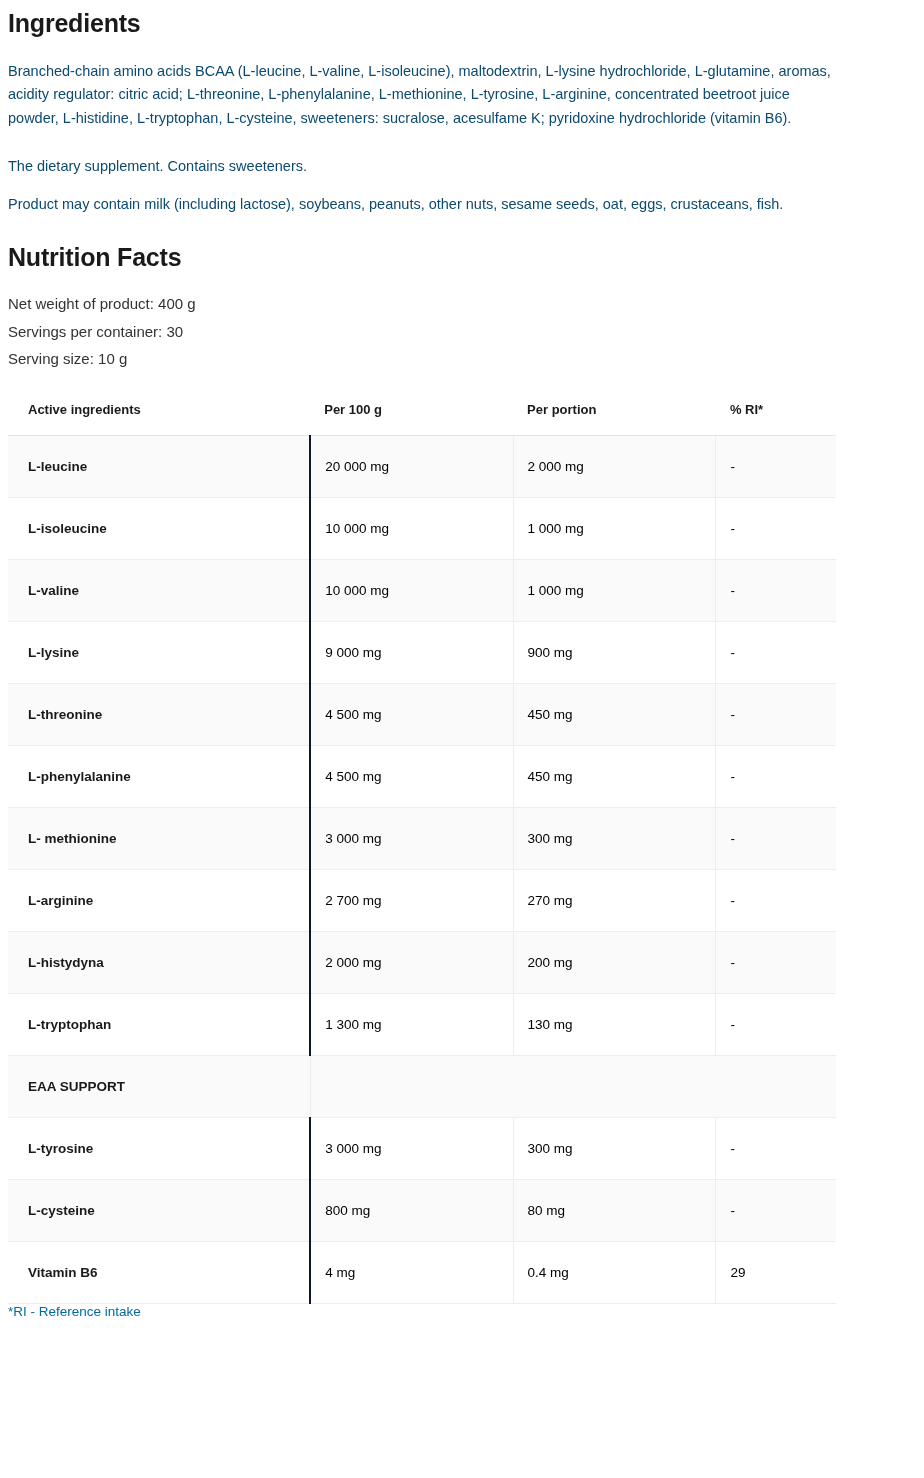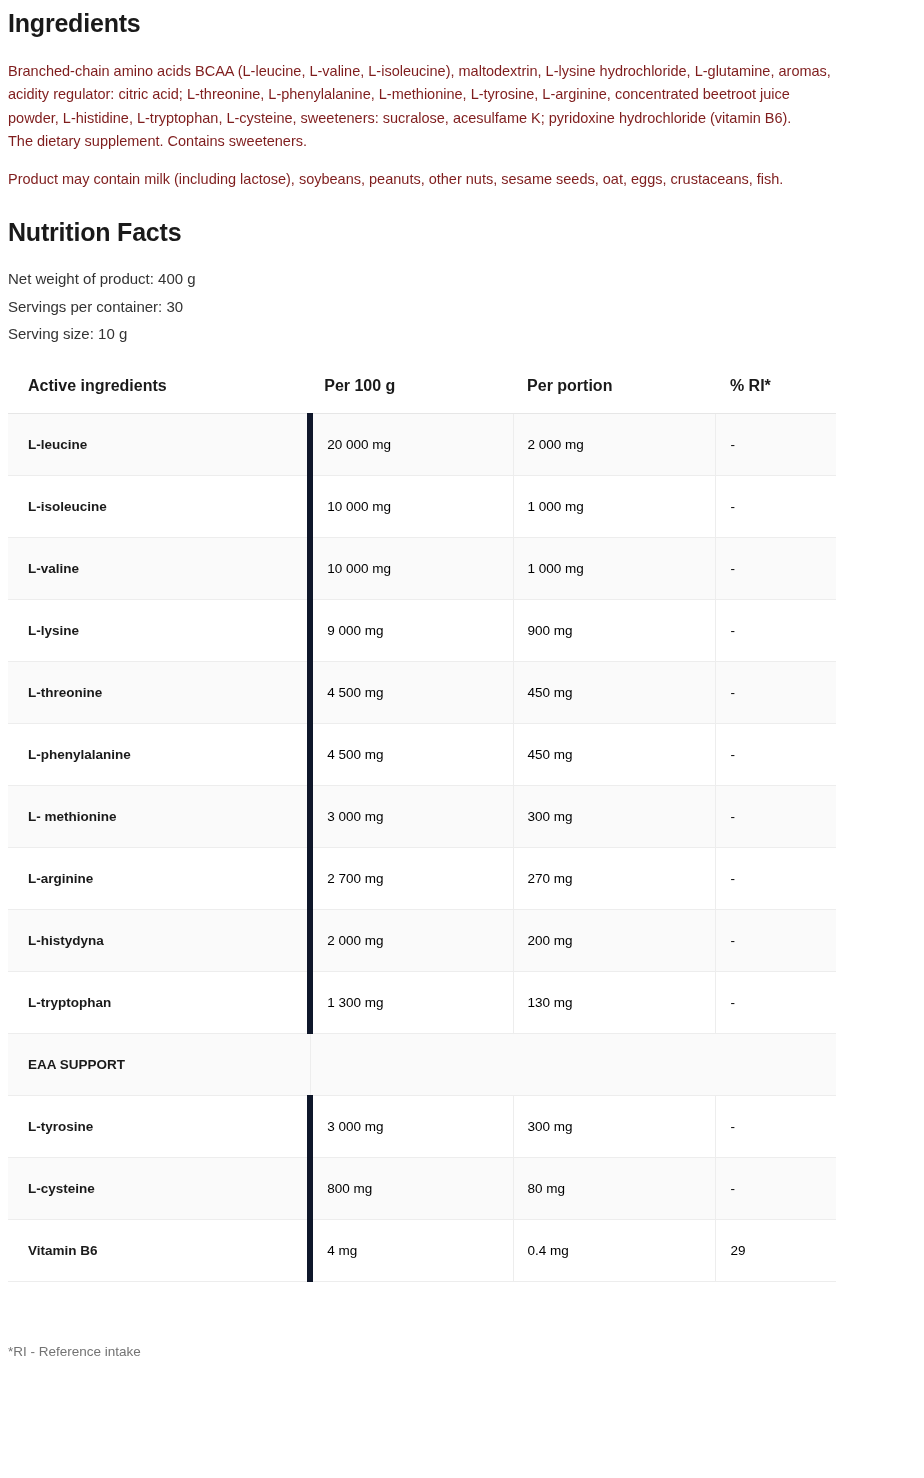--- a/index.html
+++ b/index.html
@@ -25,25 +25,25 @@
     font-weight: bold;
     color: #1a1a1a;
     margin: 0;
     letter-spacing: -0.2px;
   }
   #ingredients-title { padding-top: 8px; }
   #nutrition-title { padding-top: 20px; }
   p.body-text {
     font-size: 14.5px;
     line-height: 1.62;
-    color: #7f1d1d;
+    color: #0c4a6e;
     margin: 0;
   }
   #ingredients-paragraph { margin-top: 22px; }
-  #supplement-note { }
+  #supplement-note { margin-top: 25px; }
   #allergen-note { margin-top: 14px; margin-bottom: 6px; }
 
   .facts-meta {
     margin-top: 18px;
     font-size: 15px;
     line-height: 1.82;
     color: #333333;
   }
   .facts-meta div { white-space: nowrap; }
 
@@ -53,21 +53,21 @@
     border-collapse: collapse;
     table-layout: fixed;
   }
   table.nutrition-table col.c1 { width: 36.5%; }
   table.nutrition-table col.c2 { width: 24.5%; }
   table.nutrition-table col.c3 { width: 24.5%; }
   table.nutrition-table col.c4 { width: 14.5%; }
 
   table.nutrition-table th {
     text-align: left;
-    font-size: 16px;
+    font-size: 13px;
     font-weight: bold;
     color: #1a1a1a;
     padding: 10px 12px 18px 20px;
     border-bottom: 1px solid #e6e6e6;
     vertical-align: top;
   }
   table.nutrition-table th.col-2,
   table.nutrition-table th.col-3,
   table.nutrition-table th.col-4 { padding-left: 14px; }
 
@@ -75,44 +75,43 @@
     font-size: 13.5px;
     color: #000000;
     padding: 22px 12px 22px 20px;
     border-bottom: 1px solid #ededed;
     vertical-align: middle;
     height: 62px;
   }
   table.nutrition-table td.name {
     font-weight: bold;
     color: #1a1a1a;
-    border-right: 6px solid #0f172a;
+    border-right: 2px solid #0f172a;
   }
   table.nutrition-table td.v1 {
     border-right: 1px solid #ededed;
     padding-left: 14px;
   }
   table.nutrition-table td.v2 {
     border-right: 1px solid #ededed;
     padding-left: 14px;
   }
   table.nutrition-table td.v3 {
     padding-left: 14px;
   }
   table.nutrition-table tbody tr:nth-child(odd) { background: #fafafa; }
   table.nutrition-table tbody tr:nth-child(even) { background: #ffffff; }
   table.nutrition-table tbody tr.group-row td { border-right: none; }
   table.nutrition-table tbody tr.group-row td.name {
     border-right: 1px solid #ededed;
   }
 
   .footnote {
-    margin-top: 62px;
     font-size: 13.5px;
-    color: #737373;
+    color: #0369a1;
     padding-bottom: 14px;
   }
 </style>
 </head>
 <body>
 
 <div class="page">
 
   <h1 class="section-title" id="ingredients-title">Ingredients</h1>
 

